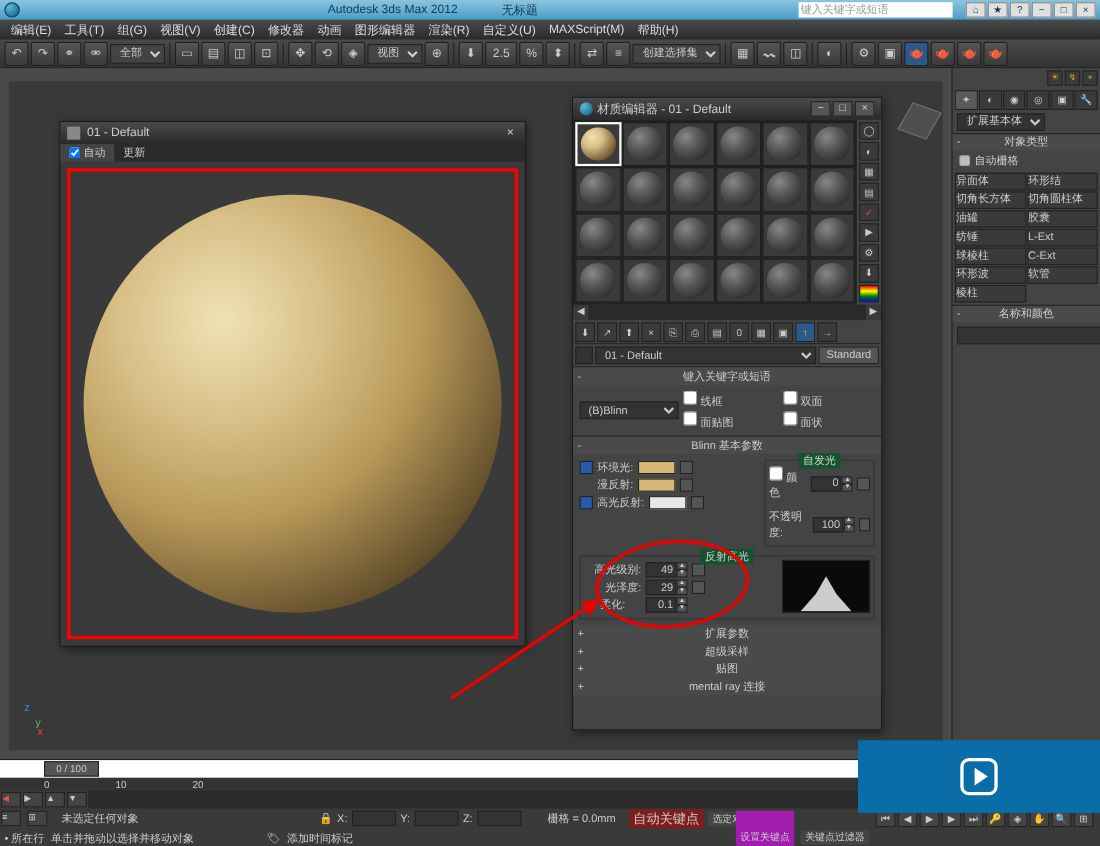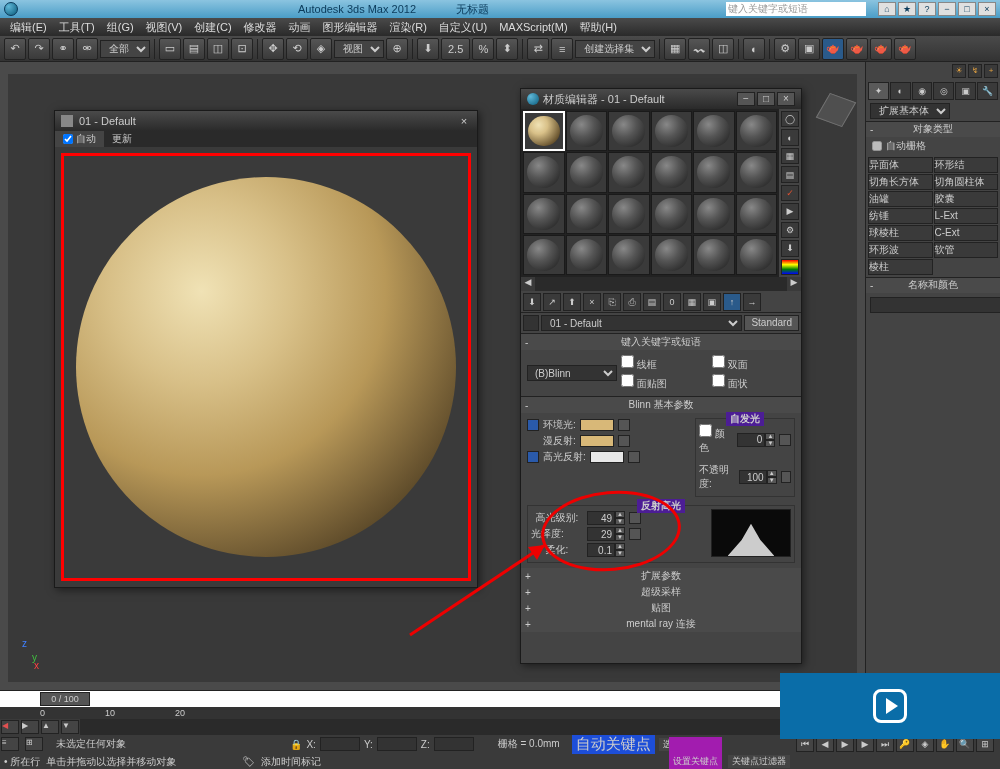--- a/index.html
+++ b/index.html
@@ -85,21 +85,21 @@
 .combo { height: 16px; background: #333; border: 1px solid #222; color: #ccc; font-size: 10px; padding: 0 3px; flex: 1; max-width: 90px; }
 .swatch { width: 34px; height: 12px; border: 1px solid #222; }
 .swatch.tan { background: #d8b878; }
 .swatch.white { background: #e8e8e8; }
 .swatch.map { width: 12px; background: #555; }
 .spinner { display: flex; }
 .spinner input { width: 28px; height: 14px; background: #333; border: 1px solid #222; color: #ccc; font-size: 10px; text-align: right; padding-right: 2px; }
 .spinner .arrows { width: 10px; display: flex; flex-direction: column; }
 .spinner .arrows span { height: 7px; background: #555; border: 1px solid #222; font-size: 6px; line-height: 5px; text-align: center; }
 .frame { border: 1px solid #333; padding: 3px; margin: 2px 0; position: relative; }
-.frame-title { position: absolute; top: -7px; left: 50%; transform: translateX(-50%); background: #4c1d95; padding: 0 4px; font-size: 10px; font-weight: bold; }
+.frame-title { position: absolute; top: -7px; left: 50%; transform: translateX(-50%); background: #14532d; padding: 0 4px; font-size: 10px; }
 .highlight-curve { width: 80px; height: 48px; background: #0a0a0a; border: 1px solid #222; position: relative; }
 .curve-shape { position: absolute; bottom: 0; left: 20%; width: 60%; height: 70%; background: radial-gradient(ellipse 50% 100% at 50% 100%, #ddd 0%, #ddd 30%, transparent 60%); clip-path: polygon(0 100%, 30% 50%, 50% 0%, 70% 50%, 100% 100%); background: #ccc; }
 
 
 .anno-ellipse { position: absolute; top: 491px; left: 541px; width: 140px; height: 80px; border: 3px solid #e00; border-radius: 50%; pointer-events: none; transform: rotate(-5deg); }
 .anno-arrow { position: absolute; top: 535px; left: 400px; width: 160px; height: 110px; pointer-events: none; }
 .anno-arrow svg { width: 100%; height: 100%; }
 
 
 .cmd-panel { position: absolute; top: 62px; right: 0; width: 135px; bottom: 79px; background: #444; border-left: 1px solid #222; }
@@ -444,32 +444,32 @@
             <div class="swatch map"></div>
           </div>
         </div>
       </div>
 
       <div class="frame" style="margin-top:6px">
         <div class="frame-title">反射高光</div>
         <div style="display:flex;gap:8px">
           <div style="flex:1">
             <div class="row">
-              <span style="text-align:center;width:52px">高光级别:</span>
+              <span style="text-align:right;width:52px">高光级别:</span>
               <div class="spinner">
                   <input value="49" style="">
                   <div class="arrows">
                     <span>▲</span>
                     <span>▼</span>
                   </div>
                 </div>
               <div class="swatch map"></div>
             </div>
             <div class="row">
-              <span style="text-align:left;width:52px">光泽度:</span>
+              <span style="text-align:right;width:52px">光泽度:</span>
               <div class="spinner">
                   <input value="29" style="">
                   <div class="arrows">
                     <span>▲</span>
                     <span>▼</span>
                   </div>
                 </div>
               <div class="swatch map"></div>
             </div>
             <div class="row">
@@ -593,21 +593,21 @@
     <div class="track-btn">⊞</div>
     <span style="margin-left:8px">未选定任何对象</span>
     <span style="margin-left:160px">🔒</span>
     <span>X:</span>
       <div class="field"></div>
     <span>Y:</span>
       <div class="field"></div>
     <span>Z:</span>
       <div class="field"></div>
     <span style="margin-left:20px">栅格 = 0.0mm</span>
-    <div style="margin-left:8px;padding:0 4px;background:#1d4ed8;font-size:15px">自动关键点</div>
+    <div style="margin-left:8px;padding:0 4px;background:#7f1d1d;font-size:12px">自动关键点</div>
     <div style="padding:0 4px;background:#444;font-size:9px">选定对象</div>
     <div class="icons">
       <span>⏮</span>
       <span>◀</span>
       <span>▶</span>
       <span>▶</span>
       <span>⏭</span>
       <span>🔑</span>
       <span>◈</span>
       <span>✋</span>

